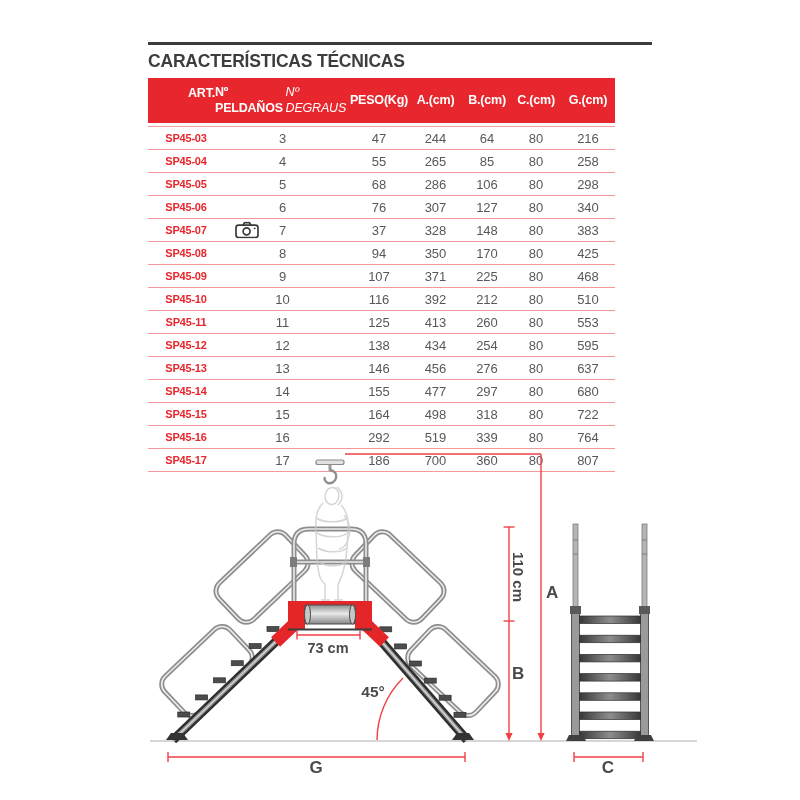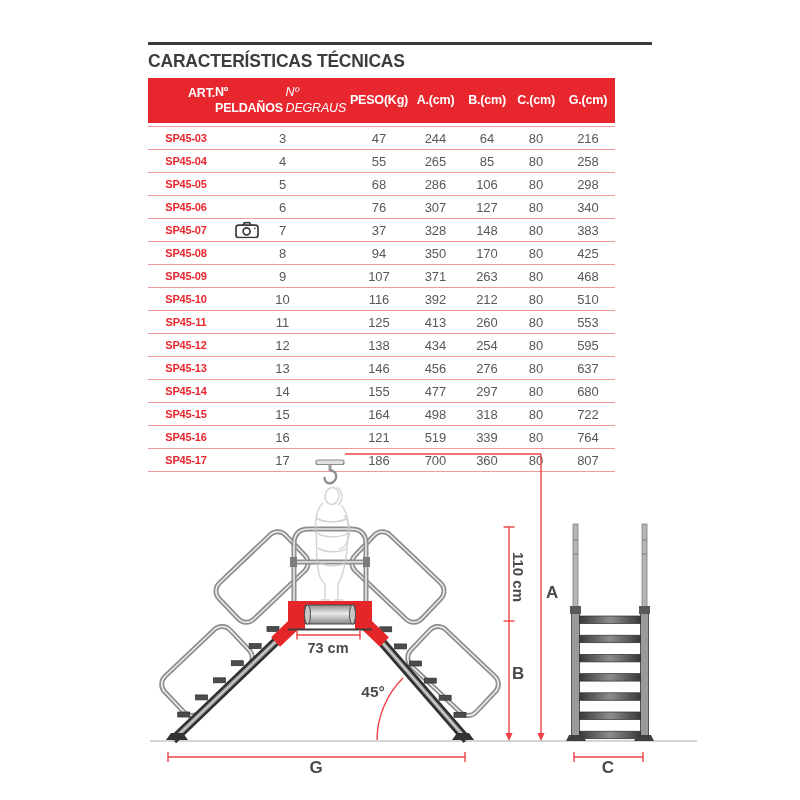--- a/index.html
+++ b/index.html
@@ -131,21 +131,21 @@
           <span class="cell c3">350</span>
           <span class="cell c4">170</span>
           <span class="cell c5">80</span>
           <span class="cell c6">425</span>
         </div>
         <div class="trow">
           <span class="cell c0">SP45-09</span>
           <span class="cell c1">9</span>
           <span class="cell c2">107</span>
           <span class="cell c3">371</span>
-          <span class="cell c4">263</span>
+          <span class="cell c4">225</span>
           <span class="cell c5">80</span>
           <span class="cell c6">468</span>
         </div>
         <div class="trow">
           <span class="cell c0">SP45-10</span>
           <span class="cell c1">10</span>
           <span class="cell c2">116</span>
           <span class="cell c3">392</span>
           <span class="cell c4">212</span>
           <span class="cell c5">80</span>
@@ -192,21 +192,21 @@
           <span class="cell c1">15</span>
           <span class="cell c2">164</span>
           <span class="cell c3">498</span>
           <span class="cell c4">318</span>
           <span class="cell c5">80</span>
           <span class="cell c6">722</span>
         </div>
         <div class="trow">
           <span class="cell c0">SP45-16</span>
           <span class="cell c1">16</span>
-          <span class="cell c2">121</span>
+          <span class="cell c2">292</span>
           <span class="cell c3">519</span>
           <span class="cell c4">339</span>
           <span class="cell c5">80</span>
           <span class="cell c6">764</span>
         </div>
         <div class="trow">
           <span class="cell c0">SP45-17</span>
           <span class="cell c1">17</span>
           <span class="cell c2">186</span>
           <span class="cell c3">700</span>

